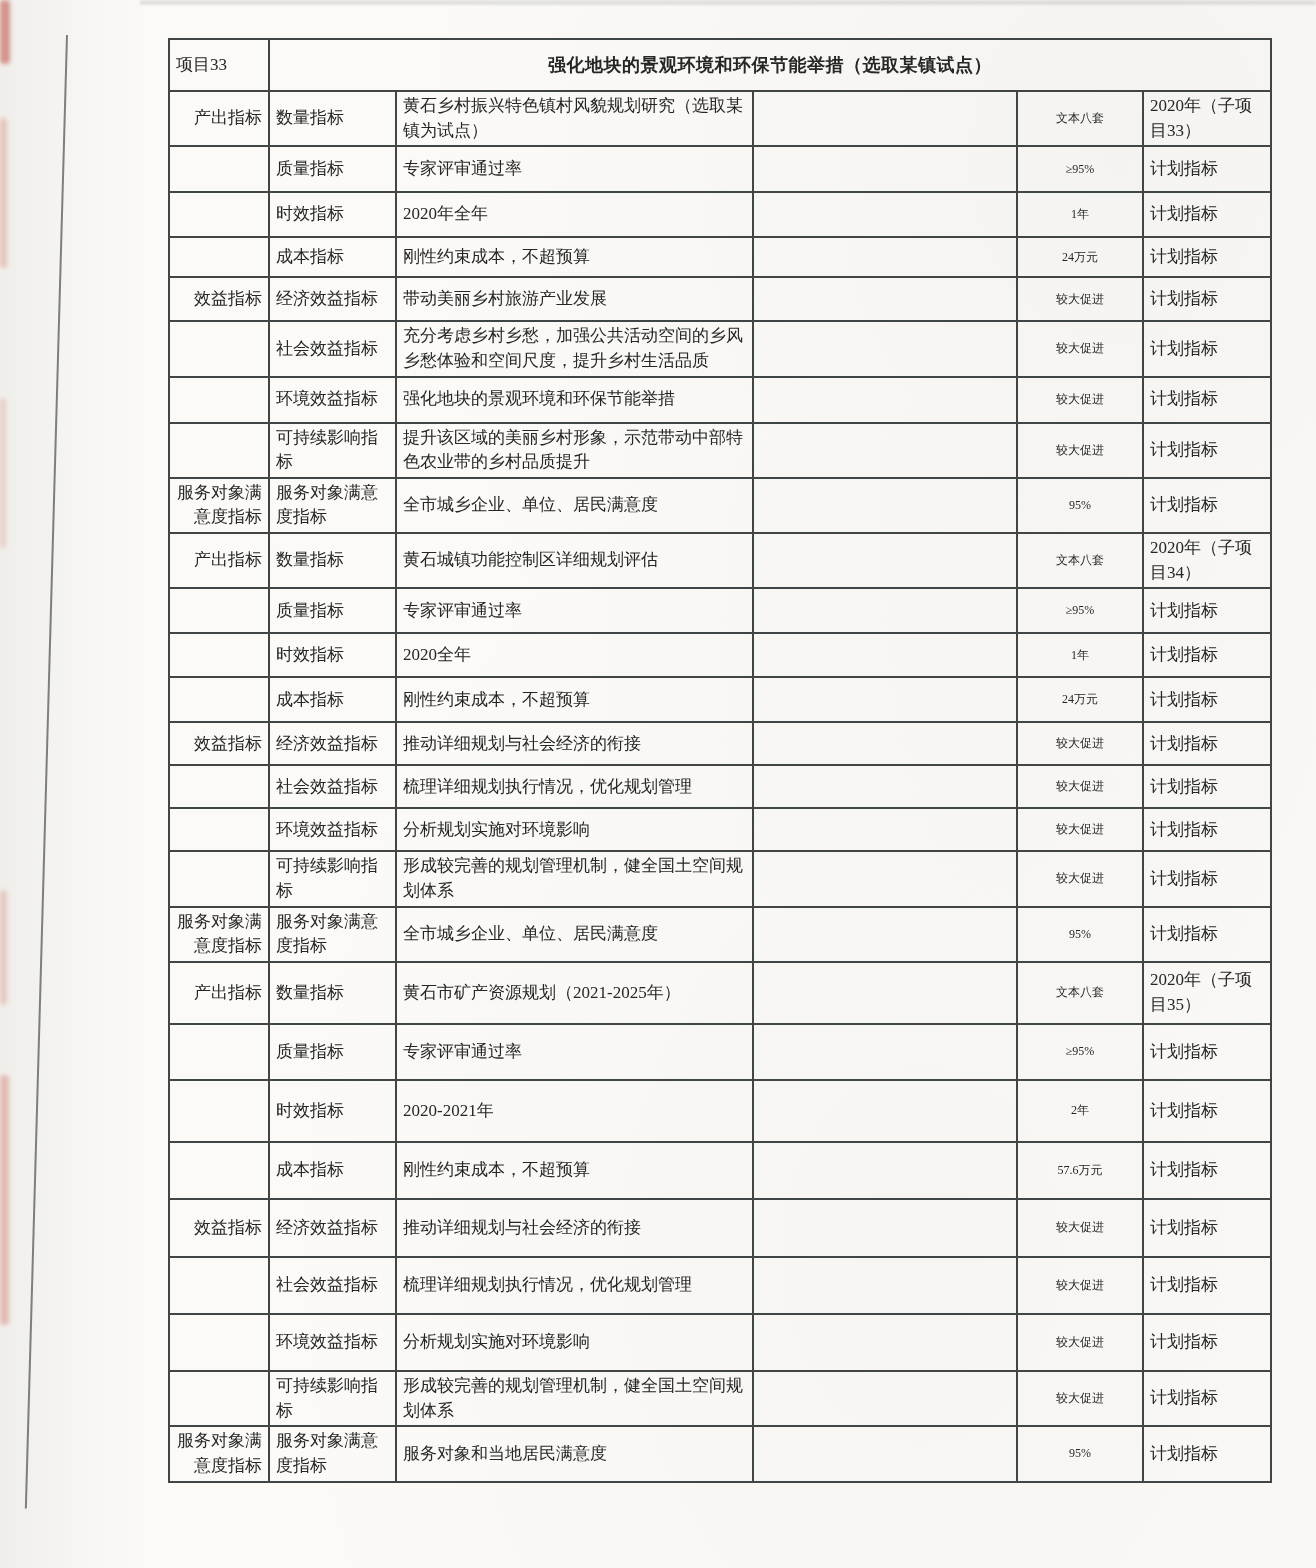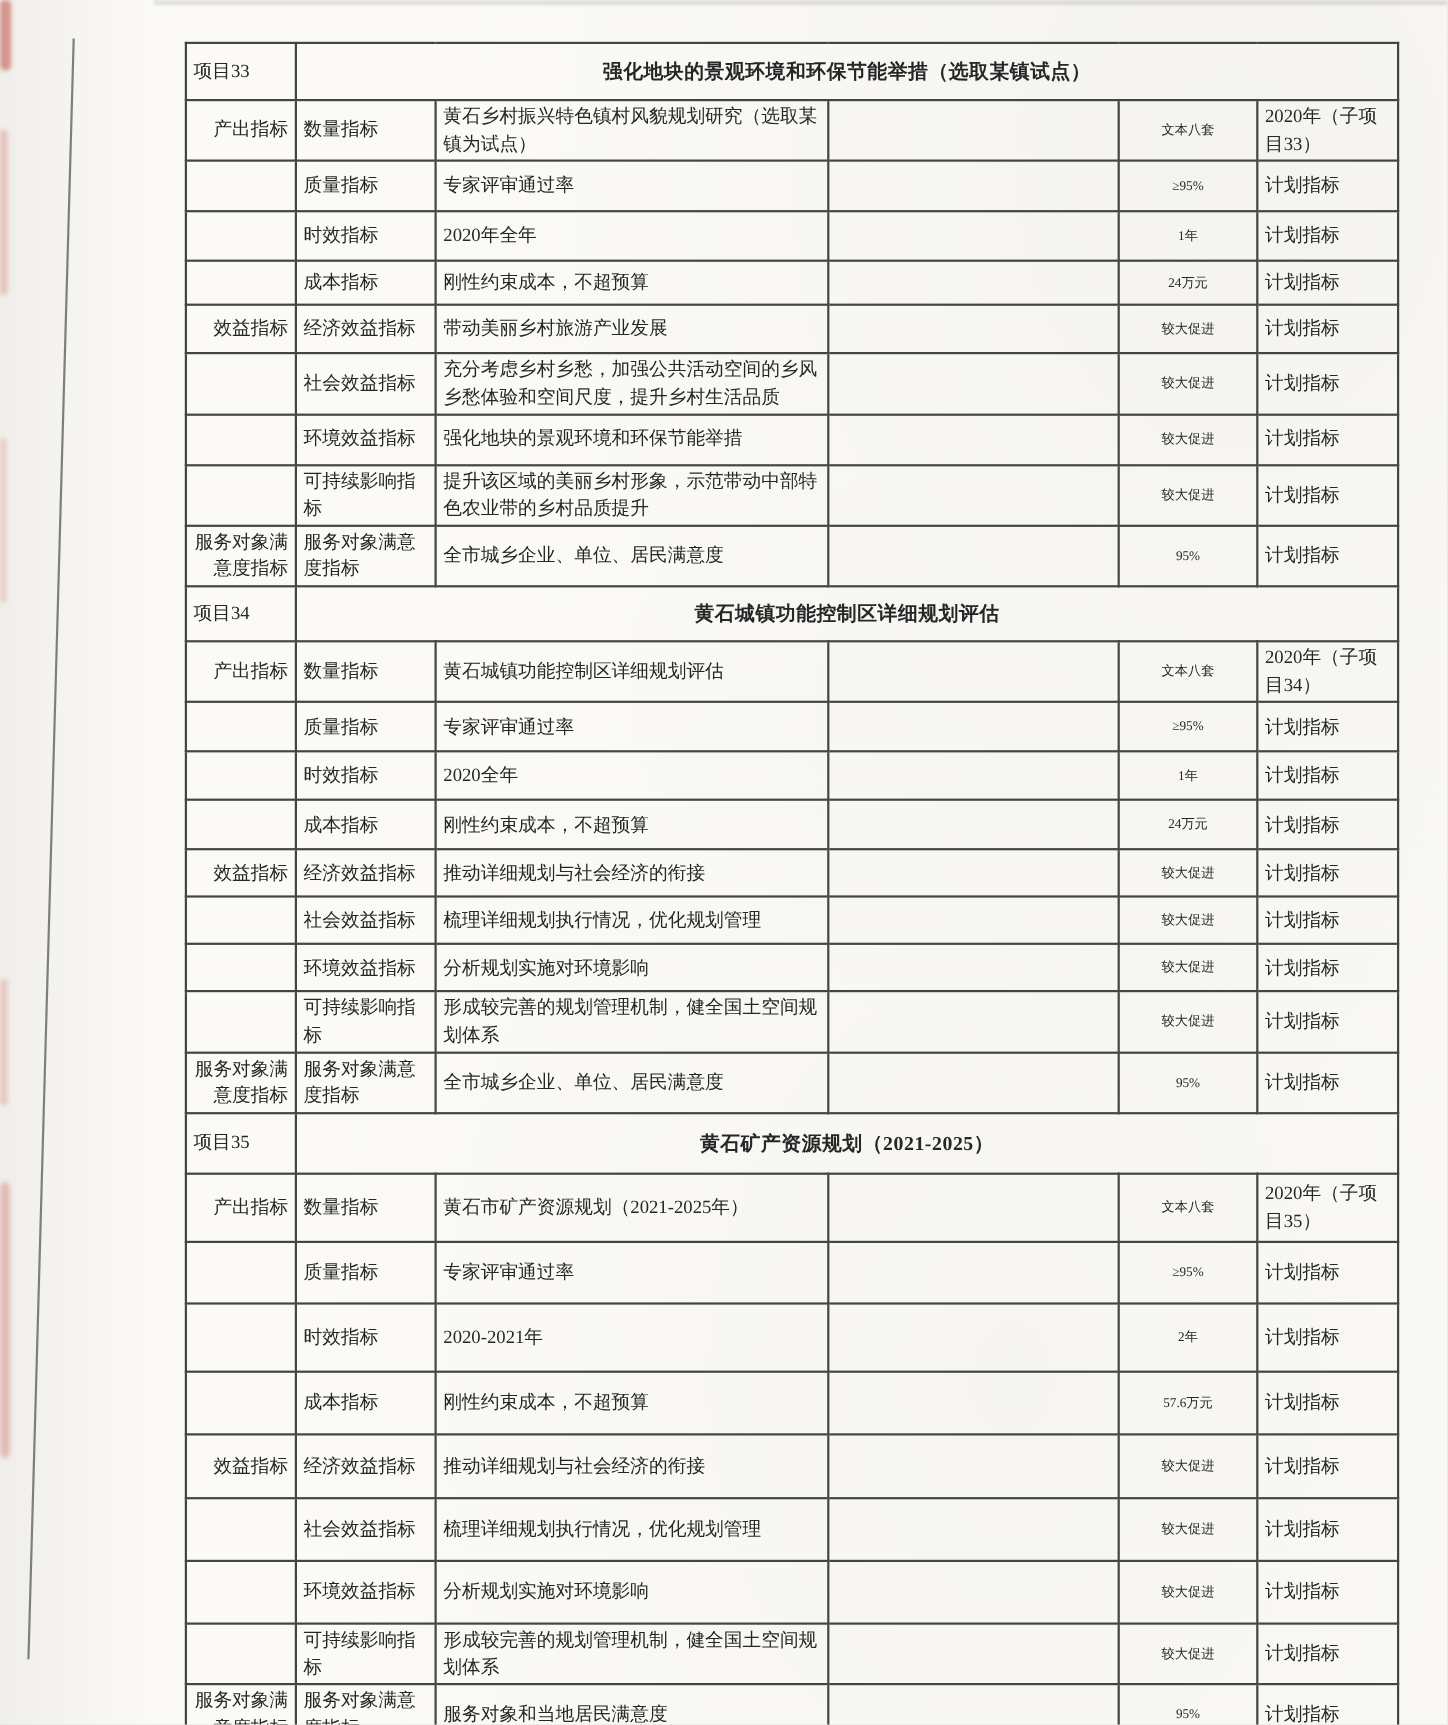--- a/index.html
+++ b/index.html
@@ -147,24 +147,20 @@
           <td class="c-rem">计划指标</td>
         </tr>
         <tr style="height: 45px;">
           <td class="c-cat">服务对象满意度指标</td>
           <td class="c-type">服务对象满意度指标</td>
           <td class="c-ind">全市城乡企业、单位、居民满意度</td>
           <td class="c-blank"></td>
           <td class="c-val">95%</td>
           <td class="c-rem">计划指标</td>
         </tr>
-        <tr style="height: 50px;">
-          <td class="c-id">项目34</td>
-          <td class="c-title" colspan="5">黄石城镇功能控制区详细规划评估</td>
-        </tr>
         <tr style="height: 45px;">
           <td class="c-cat">产出指标</td>
           <td class="c-type">数量指标</td>
           <td class="c-ind">黄石城镇功能控制区详细规划评估</td>
           <td class="c-blank"></td>
           <td class="c-val">文本八套</td>
           <td class="c-rem">2020年（子项目34）</td>
         </tr>
         <tr style="height: 45px;">
           <td class="c-cat"></td>
@@ -222,24 +218,20 @@
           <td class="c-val">较大促进</td>
           <td class="c-rem">计划指标</td>
         </tr>
         <tr style="height: 47px;">
           <td class="c-cat">服务对象满意度指标</td>
           <td class="c-type">服务对象满意度指标</td>
           <td class="c-ind">全市城乡企业、单位、居民满意度</td>
           <td class="c-blank"></td>
           <td class="c-val">95%</td>
           <td class="c-rem">计划指标</td>
-        </tr>
-        <tr style="height: 55px;">
-          <td class="c-id">项目35</td>
-          <td class="c-title" colspan="5">黄石矿产资源规划（2021-2025）</td>
         </tr>
         <tr style="height: 62px;">
           <td class="c-cat">产出指标</td>
           <td class="c-type">数量指标</td>
           <td class="c-ind">黄石市矿产资源规划（2021-2025年）</td>
           <td class="c-blank"></td>
           <td class="c-val">文本八套</td>
           <td class="c-rem">2020年（子项目35）</td>
         </tr>
         <tr style="height: 56px;">

